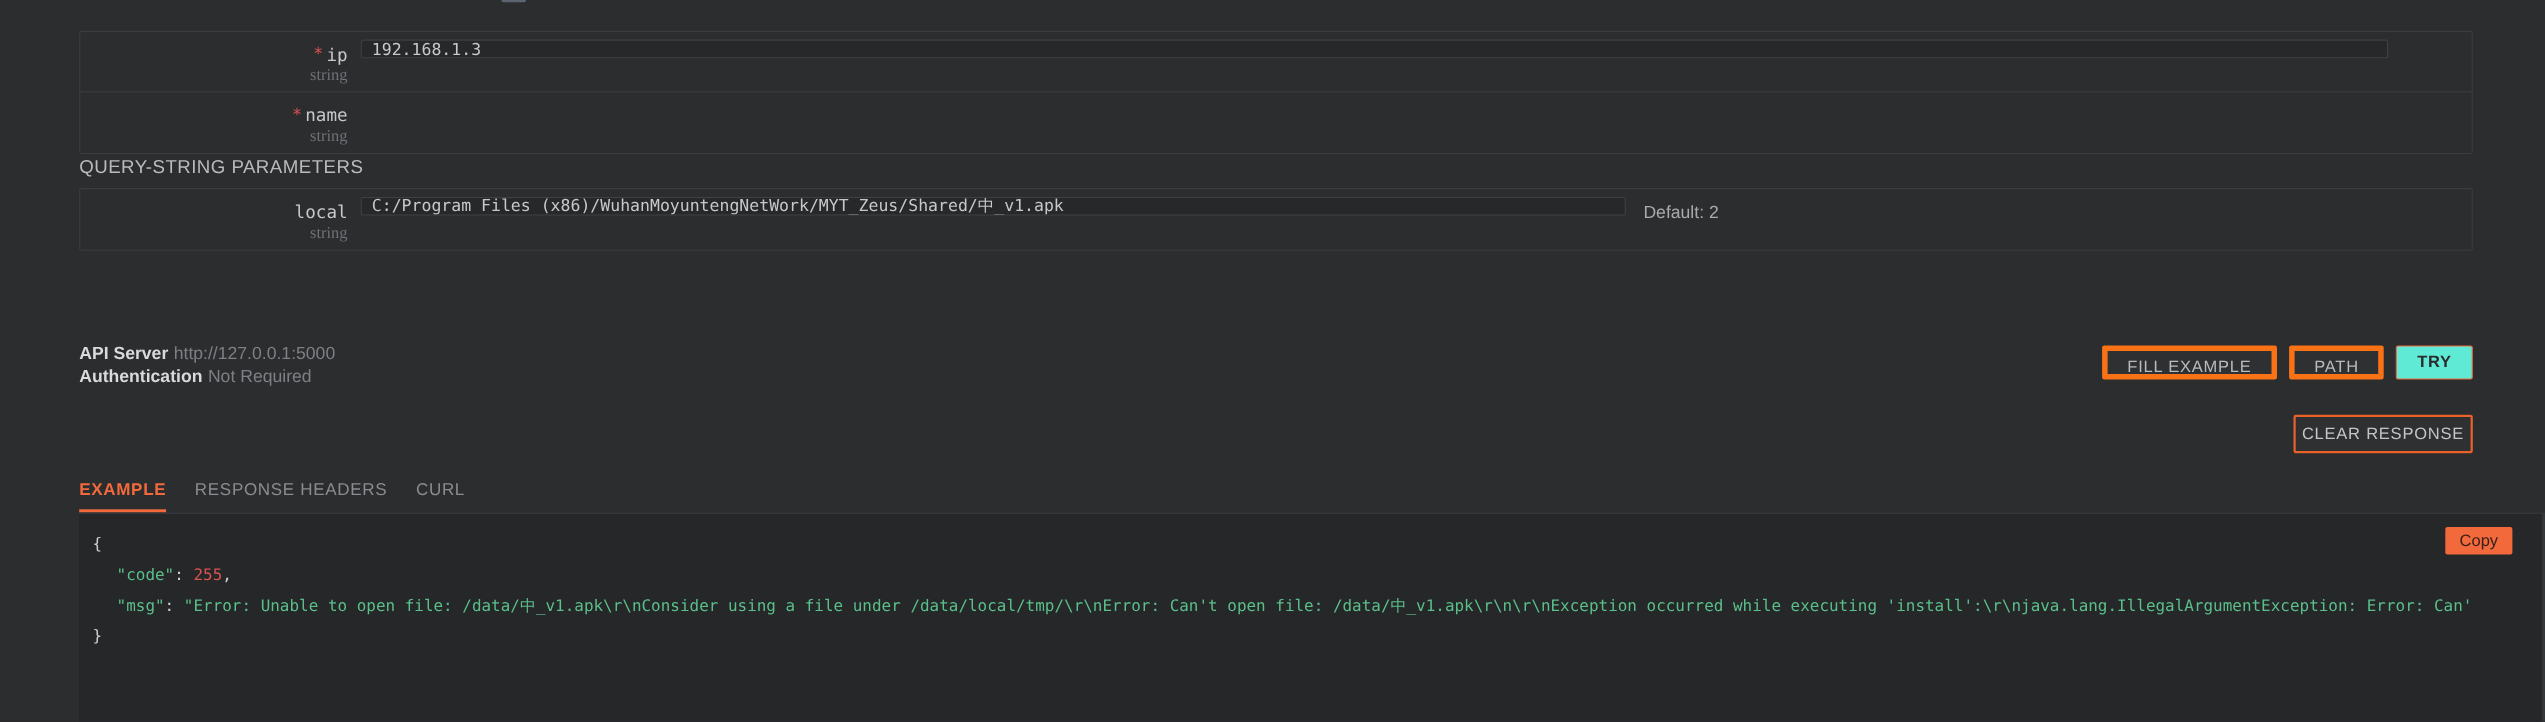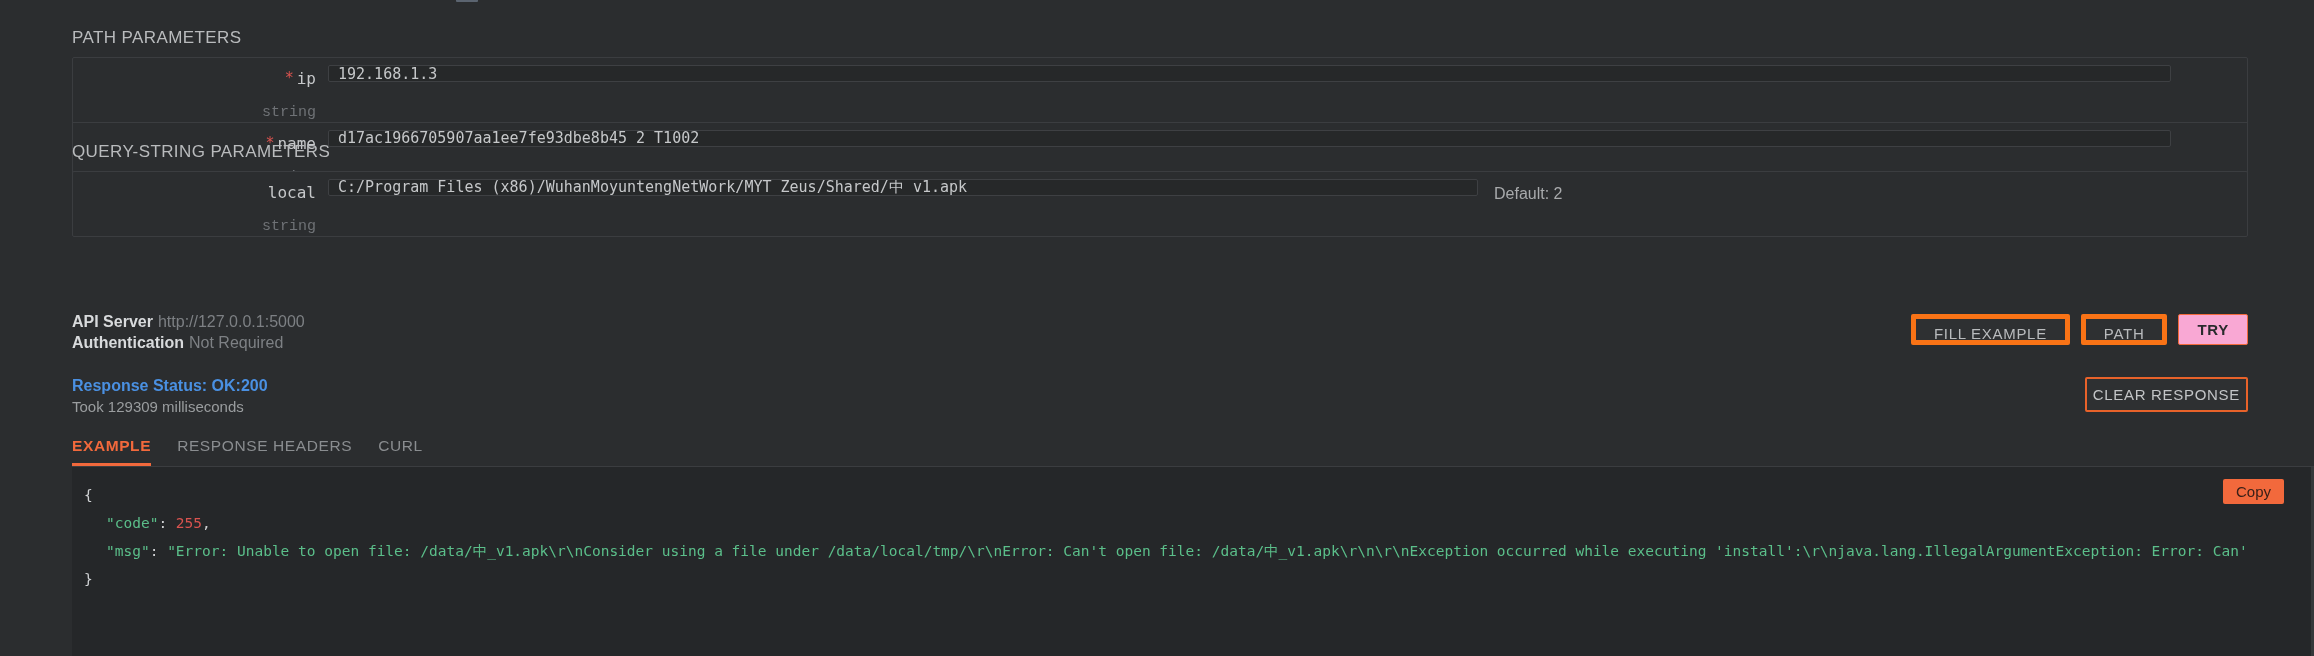--- a/index.html
+++ b/index.html
@@ -76,23 +76,23 @@
   }
   .param-label .pname {
     color: #c6c8ca;
     font-size: 16px;
     font-family: "DejaVu Sans Mono", monospace;
   }
   .param-label .ptype {
     display: block;
     color: #6f7276;
     font-size: 15px;
-    font-family: Liberation Mono, monospace;
+    font-family: Liberation Serif, serif;
     line-height: 1.15;
-    margin-top: 15px;
+    margin-top: 0;
   }
 
   .param-input {
     background: #262829;
     border: 1px solid #3e4043;
     border-radius: 2px;
     color: #c6c8ca;
     font-family: "DejaVu Sans Mono", monospace;
     font-size: 15px;
     padding: 6px 9px;
@@ -147,21 +147,21 @@
     cursor: pointer;
     box-sizing: border-box;
     user-select: none;
   }
   .btn-outline {
     background: #2e3032;
     border: 5px solid #f97316;
     color: #b9bbbd;
   }
   .btn-primary {
-    background: #f9a8d4;
+    background: #5eead4;
     border: 1px solid #f2693c;
     color: #2a2b2d;
     font-weight: bold;
   }
 
   .clear-response-wrap {
     position: absolute;
     right: 66px;
     top: 377px;
   }
@@ -261,37 +261,35 @@
   }
 </style>
 </head>
 <body>
 
 <div class="page">
 
   <div class="top-stub"></div>
 
   <div style="position:absolute; left:0; top:28px; right:0;">
-    <div class="section-title">PATH PARAMETERS</div>
 
     <div class="param-table">
       <div class="param-row">
         <div class="param-label">
           <span class="req">*</span><span class="pname">ip</span>
           <span class="ptype">string</span>
         </div>
         <input class="param-input input-wide" type="text" value="192.168.1.3" style="">
       </div>
 
       <div class="param-row">
         <div class="param-label">
           <span class="req">*</span><span class="pname">name</span>
           <span class="ptype">string</span>
         </div>
-        <input class="param-input input-wide" type="text" value="d17ac1966705907aa1ee7fe93dbe8b45_2_T1002" style="">
       </div>
     </div>
   </div>
 
   <div style="position:absolute; left:0; top:142px; right:0;">
     <div class="section-title">QUERY-STRING PARAMETERS</div>
 
     <div class="param-table">
       <div class="param-row">
         <div class="param-label">
@@ -312,24 +310,20 @@
       <span class="server-key">Authentication</span><span class="server-val">Not Required</span>
     </div>
   </div>
 
   <div class="action-bar">
     <div class="btn btn-outline">FILL EXAMPLE</div>
     <div class="btn btn-outline">PATH</div>
     <div class="btn btn-primary">TRY</div>
   </div>
 
-  <div class="resp-status-block" style="position:absolute; left:0; top:349px;">
-    <div class="resp-status">Response Status: OK:200</div>
-    <div class="resp-took">Took 129309 milliseconds</div>
-  </div>
 
   <div class="clear-response-wrap">
     <div class="btn-clear-response">CLEAR RESPONSE</div>
   </div>
 
   <div style="position:absolute; left:0; top:418px; right:0;">
     <div class="tabs">
       <div class="tab active">EXAMPLE</div>
       <div class="tab">RESPONSE HEADERS</div>
       <div class="tab">CURL</div>

